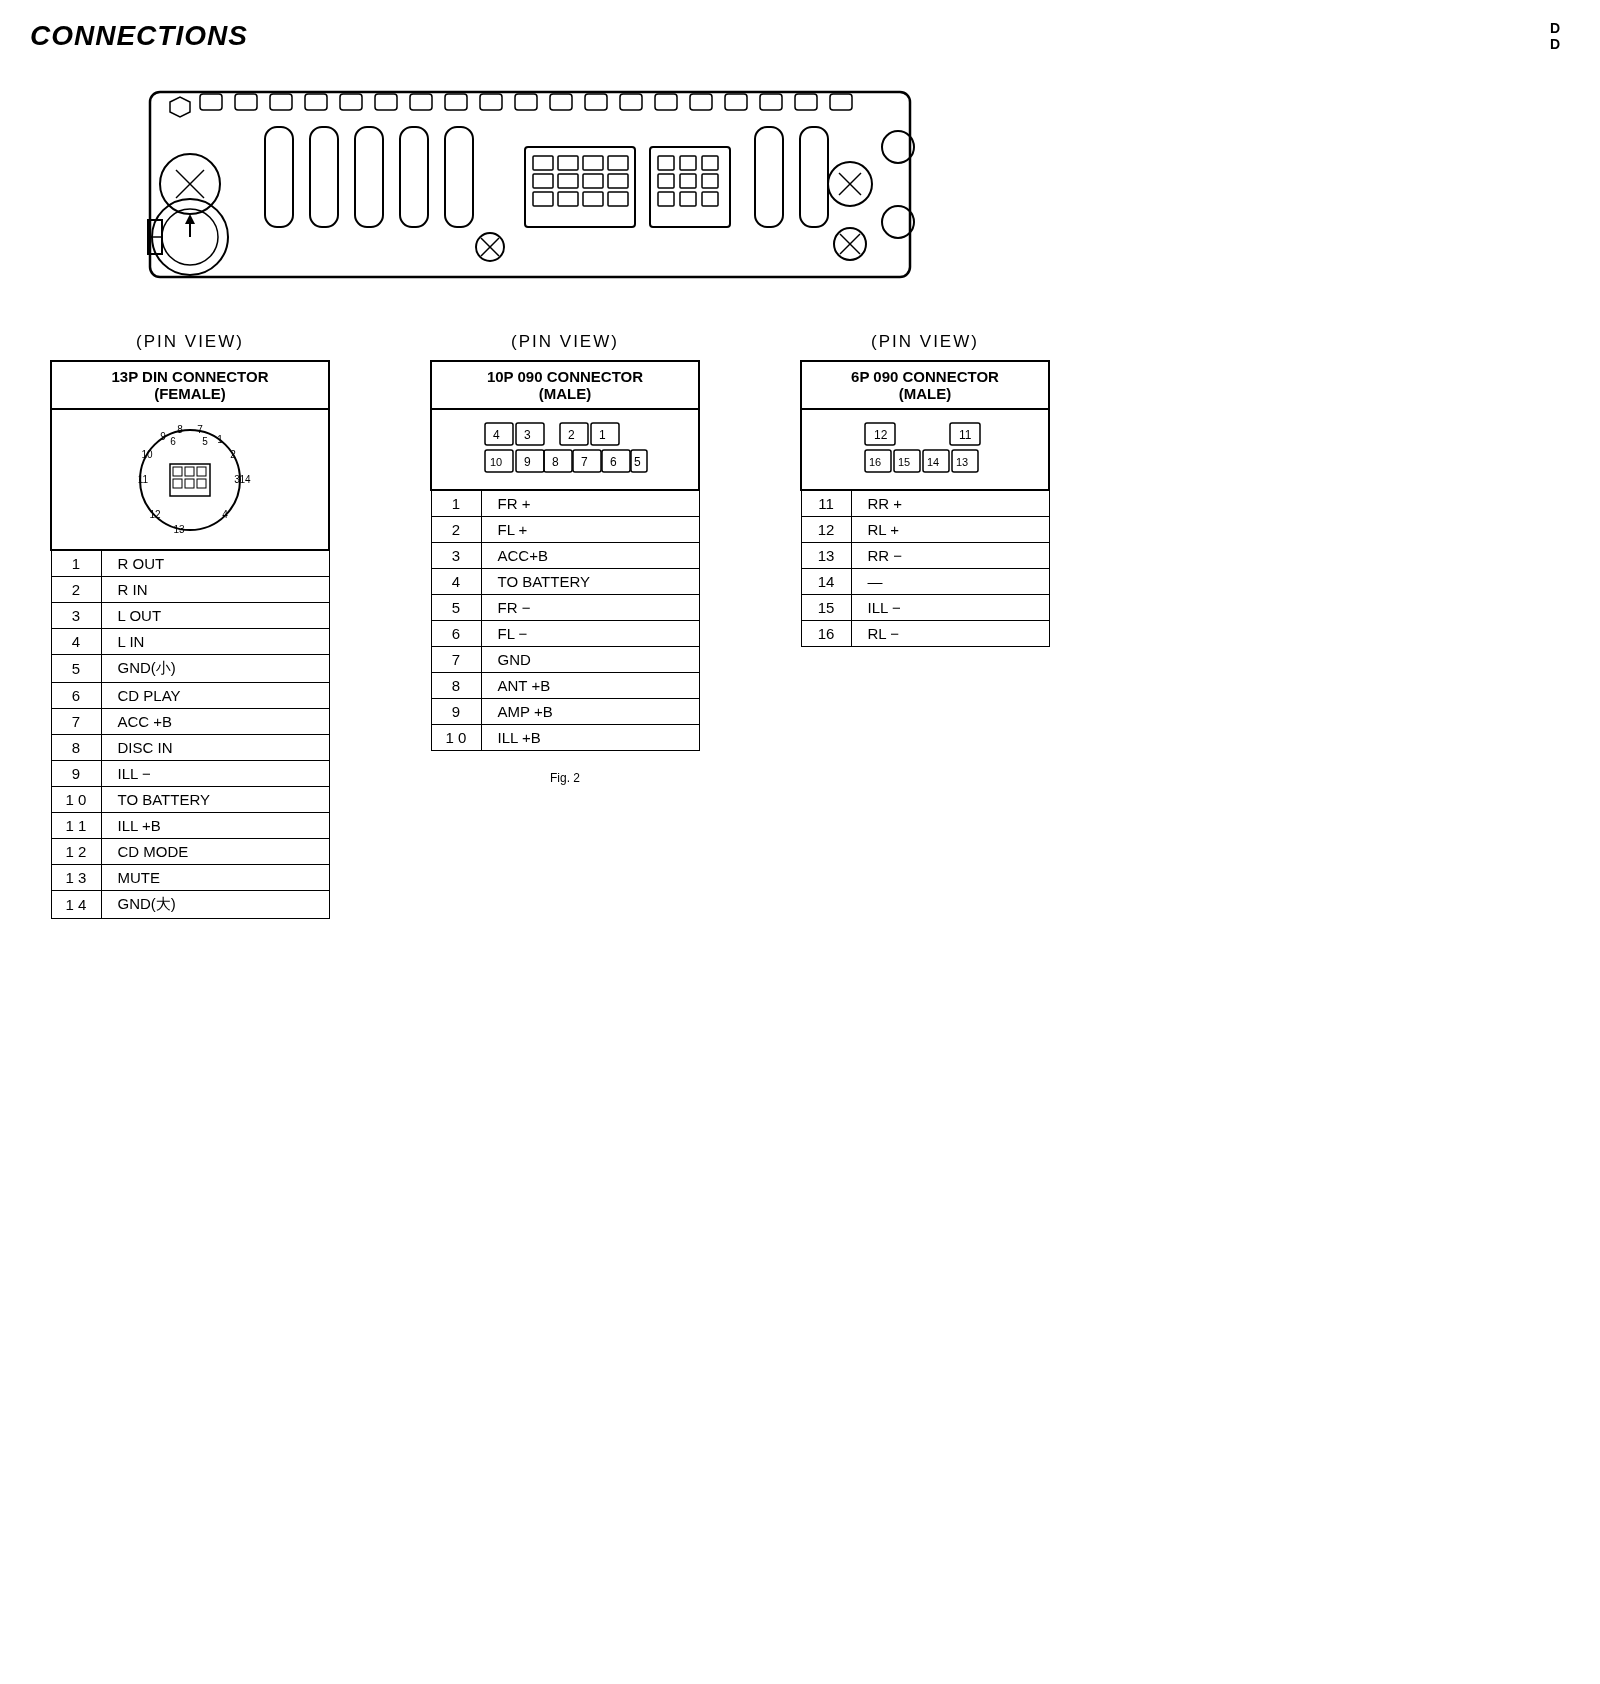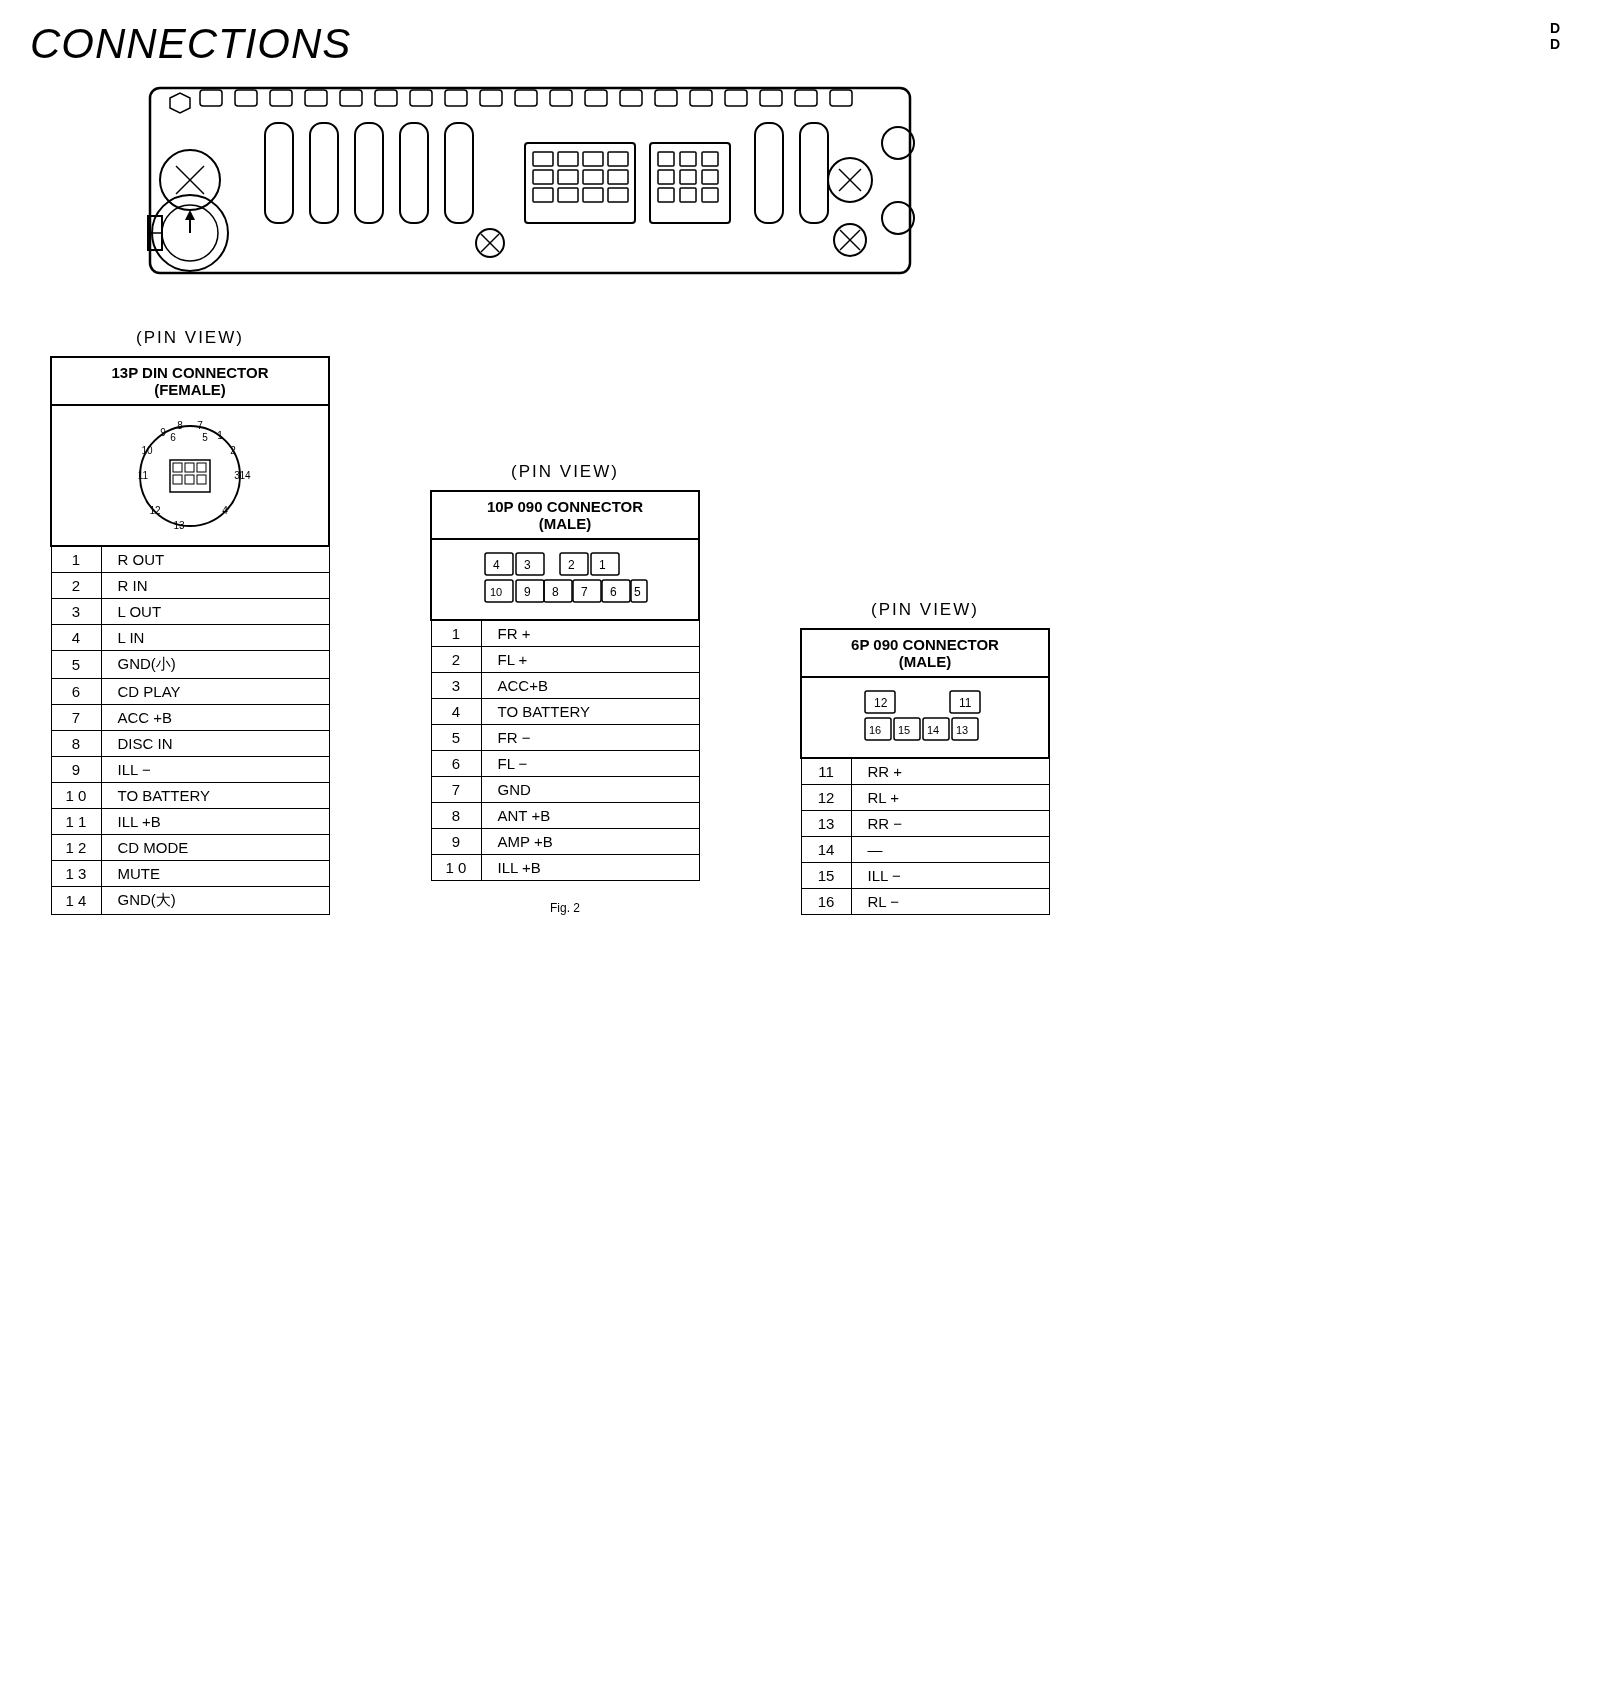--- a/index.html
+++ b/index.html
@@ -5,32 +5,33 @@
     * { margin: 0; padding: 0; box-sizing: border-box; }
     body {
       background: #fff;
       font-family: Arial, sans-serif;
       width: 1600px;
       min-height: 1684px;
       padding: 20px 30px;
       color: #000;
     }
     h1.page-title {
-      font-size: 42px;
-      font-weight: 400;
+      font-size: 28px;
+      font-weight: 700;
       font-style: italic;
       letter-spacing: 1px;
+      margin-bottom: 20px;
       font-family: Arial Black, sans-serif;
     }
     
     .connectors-area {
       display: flex;
       gap: 40px;
       margin-top: 30px;
-      align-items: flex-end;
+      align-items: flex-start;
       padding-left: 20px;
     }
     .connector-block {
       flex: 0 0 auto;
     }
     .pin-view-label {
       text-align: center;
       font-size: 17px;
       font-weight: normal;
       margin-bottom: 8px;

